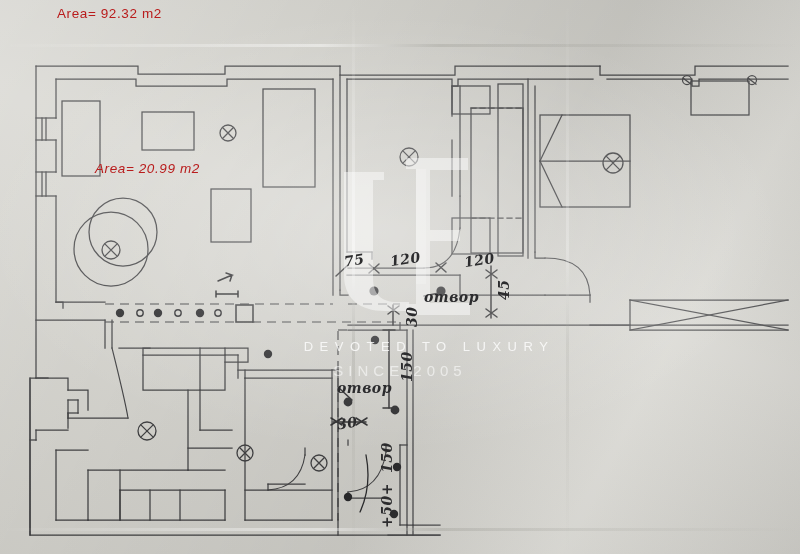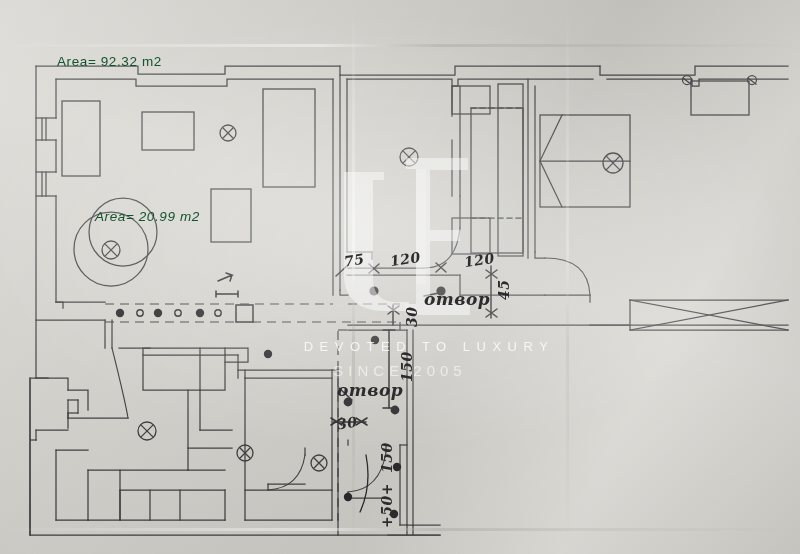--- a/index.html
+++ b/index.html
@@ -34,43 +34,42 @@
   .vcrease {
     position: absolute;
     background: linear-gradient(180deg, rgba(255,255,255,0) 0%, rgba(255,255,255,0.42) 45%, rgba(120,120,112,0.18) 62%, rgba(255,255,255,0) 100%);
     pointer-events: none;
   }
   #plan-svg { position: absolute; left: 0; top: 0; }
   #overlay-svg { position: absolute; left: 0; top: 0; pointer-events: none; }
 
   .area-label {
     position: absolute;
-    color: #14532d;
+    color: #b91c1c;
     font-size: 13.5px;
     letter-spacing: 0.6px;
     white-space: nowrap;
-    margin-top: 48px;
   }
   #area-total { left: 57px; top: 6px; font-size: 13.5px; }
   #area-room  { left: 95px; top: 161px; font-size: 13.5px; font-style: italic; }
 
   
   .hand {
     position: absolute;
     color: #2c2c2e;
     font-family: "DejaVu Serif", serif;
     font-size: 14px;
     font-style: italic;
     font-weight: 700;
     white-space: nowrap;
     letter-spacing: 0.5px;
   }
   .hand.rot90  { transform: rotate(-90deg); transform-origin: left top; }
   .hand.sk     { transform: rotate(-9deg); }
-  .hand.cyr    { font-size: 17px; }
+  .hand.cyr    { font-size: 14px; }
 
   
   #watermark-logo {
     position: absolute;
     left: 330px; top: 150px;
     width: 160px; height: 185px;
     pointer-events: none;
     opacity: 0.58;
   }
   #watermark-tagline, #watermark-since {

